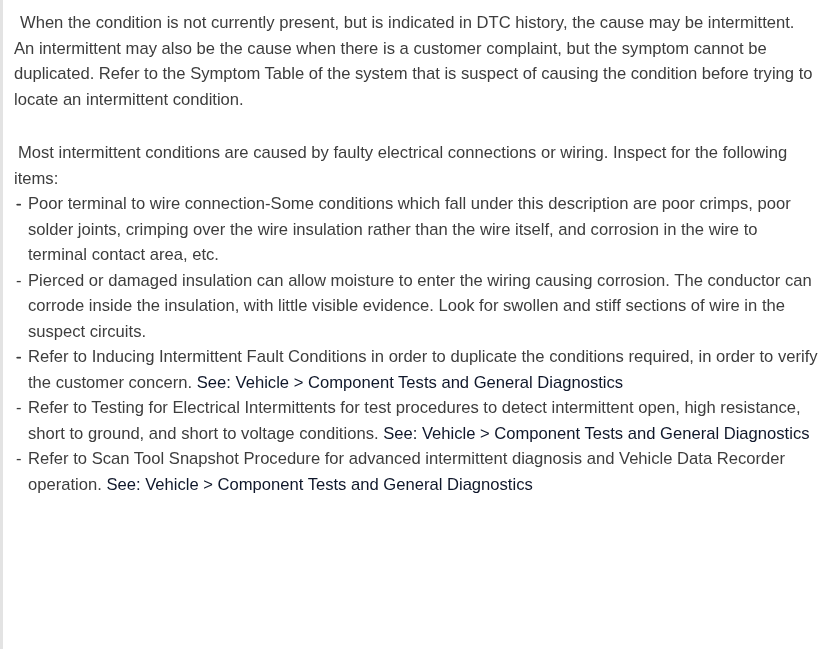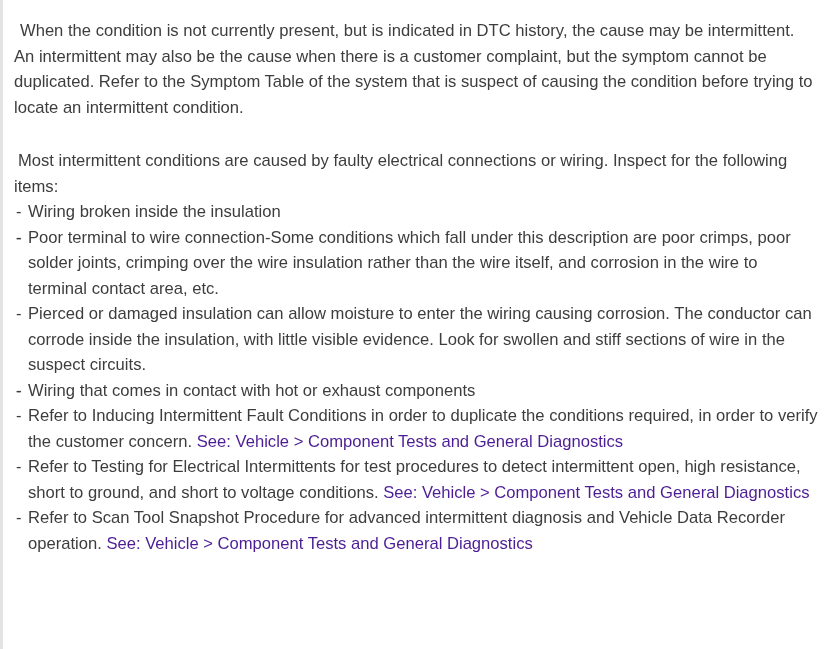--- a/index.html
+++ b/index.html
@@ -31,21 +31,20 @@
   }
   .para {
     font-size: 16.6px;
     line-height: 25.5px;
     color: #3d3d3d;
     margin: 0;
   }
   .para.first {
     text-indent: 6px;
     margin-bottom: 23px;
-    margin-top: 8px;
   }
   .para.intro {
     text-indent: 4px;
     margin-bottom: 0;
     margin-top: 28px;
   }
   .bullets {
     list-style: none;
     margin: 0;
     padding: 0;
@@ -56,53 +55,53 @@
     color: #3d3d3d;
     padding-left: 14px;
     position: relative;
   }
   .bullets li .dash {
     position: absolute;
     left: 2px;
     top: 0;
   }
   a.ref {
-    color: #4c1d95;
+    color: #0f172a;
     text-decoration: none;
   }
 </style>
 </head>
 <body>
 
 <div class="page">
 
   <div class="left-rule"></div>
 
   <p class="para first">When the condition is not currently present, but is indicated in DTC history, the cause may be intermittent. An intermittent may also be the cause when there is a customer complaint, but the symptom cannot be duplicated. Refer to the Symptom Table of the system that is suspect of causing the condition before trying to locate an intermittent condition.</p>
 
   <p class="para intro">Most intermittent conditions are caused by faulty electrical connections or wiring. Inspect for the following items:</p>
 
   <ul class="bullets">
     <li>
-      <span class="dash">-</span><span>Wiring broken inside the insulation</span>
+      <span class="dash">-</span>
     </li>
     <li>
       <span class="dash">-</span>
     </li>
     <li>
       <span class="dash">-</span><span>Poor terminal to wire connection-Some conditions which fall under this description are poor crimps, poor solder joints, crimping over the wire insulation rather than the wire itself, and corrosion in the wire to terminal contact area, etc.</span>
     </li>
     <li>
       <span class="dash">-</span><span>Pierced or damaged insulation can allow moisture to enter the wiring causing corrosion. The conductor can corrode inside the insulation, with little visible evidence. Look for swollen and stiff sections of wire in the suspect circuits.</span>
     </li>
     <li>
       <span class="dash">-</span>
     </li>
     <li>
-      <span class="dash">-</span><span>Wiring that comes in contact with hot or exhaust components</span>
+      <span class="dash">-</span>
     </li>
     <li>
       <span class="dash">-</span><span>Refer to Inducing Intermittent Fault Conditions in order to duplicate the conditions required, in order to verify the customer concern. </span><a class="ref" href="#">See: Vehicle &gt; Component Tests and General Diagnostics</a>
     </li>
     <li>
       <span class="dash">-</span><span>Refer to Testing for Electrical Intermittents for test procedures to detect intermittent open, high resistance, short to ground, and short to voltage conditions. </span><a class="ref" href="#">See: Vehicle &gt; Component Tests and General Diagnostics</a>
     </li>
     <li>
       <span class="dash">-</span><span>Refer to Scan Tool Snapshot Procedure for advanced intermittent diagnosis and Vehicle Data Recorder operation. </span><a class="ref" href="#">See: Vehicle &gt; Component Tests and General Diagnostics</a>
     </li>

